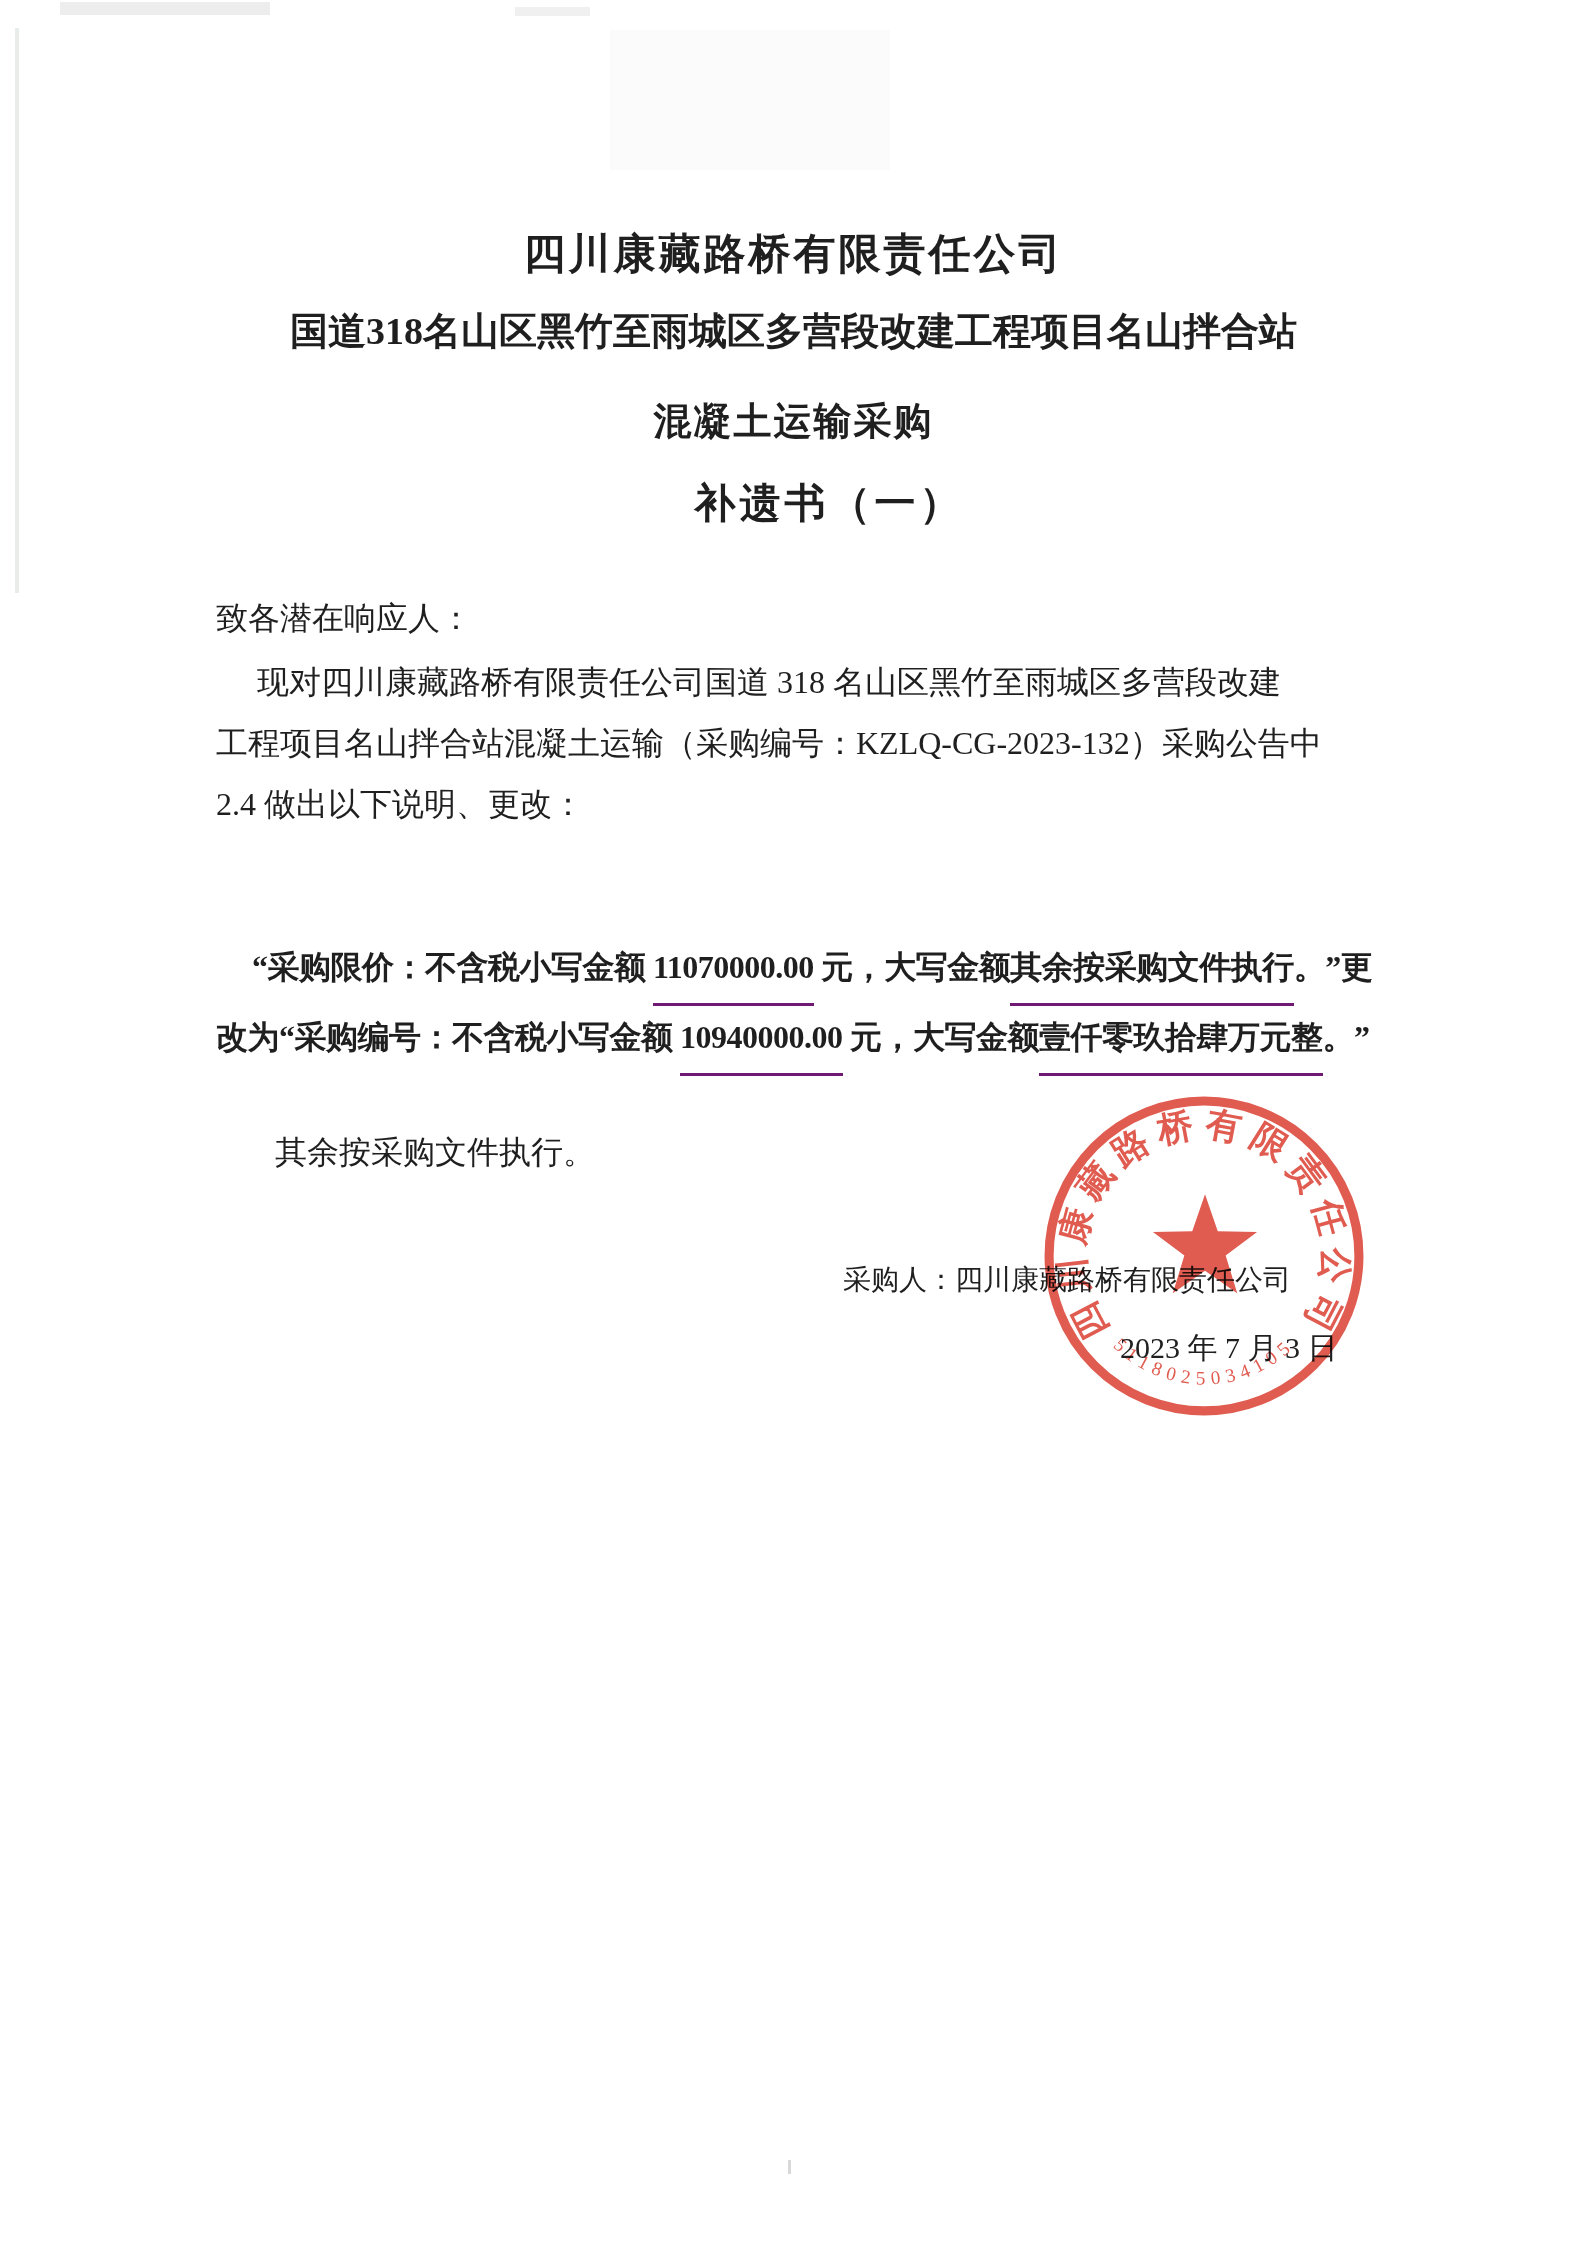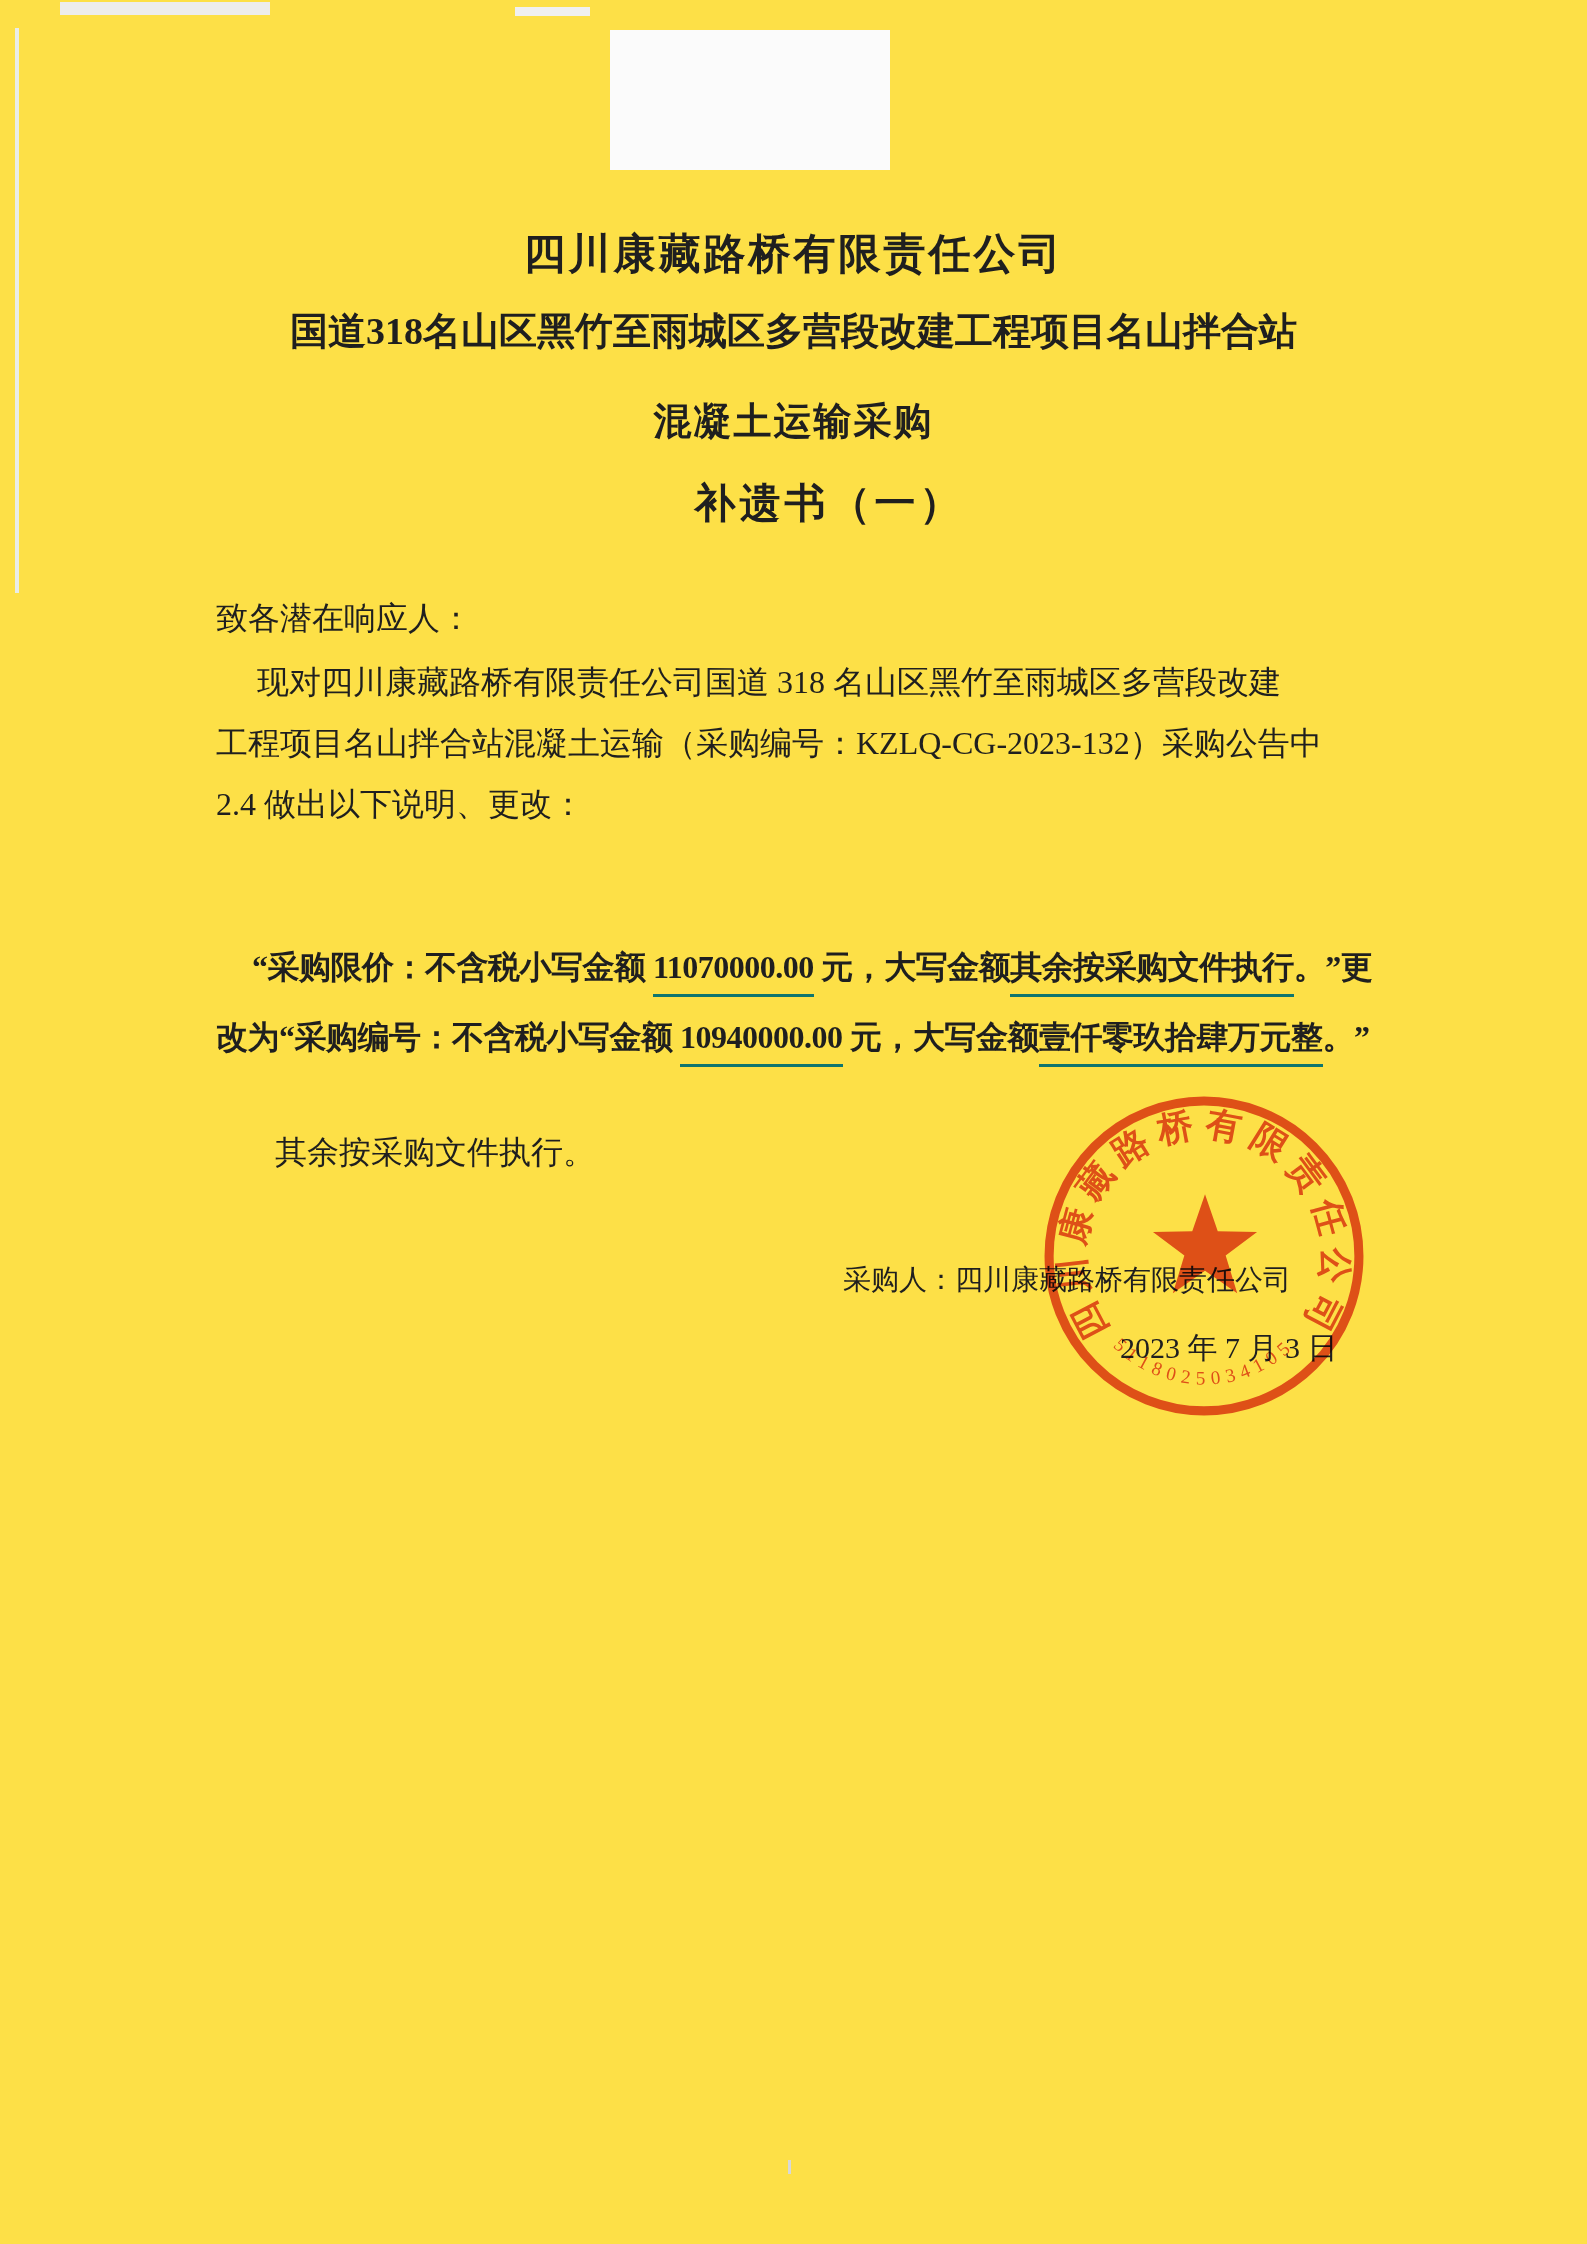--- a/index.html
+++ b/index.html
@@ -1,21 +1,21 @@
 <!DOCTYPE html>
 <html><head>
 <meta charset="utf-8">
 <style>
   html, body { margin: 0; padding: 0; background: #9a9a9a; }
   .page {
     position: relative;
     width: 1587px;
     height: 2244px;
     margin: 0 auto;
-    background: #fde047;
+    background: #ffffff;
     overflow: hidden;
     font-family: "Liberation Serif", "DejaVu Serif", serif;
     color: #1f1f1f;
   }
   
   .artifact { position: absolute; pointer-events: none; }
   .smudge-a { left: 60px;  top: 2px;  width: 210px; height: 13px; background: #ededed; }
   .smudge-b { left: 515px; top: 7px;  width: 75px;  height: 9px;  background: #f0f0f0; }
   .smudge-c { left: 610px; top: 30px; width: 280px; height: 140px; background: #fbfbfb; }
   .edge-line { left: 15px; top: 28px; width: 4px; height: 565px; background: #e9ede9; }
@@ -29,21 +29,21 @@
 
   .salutation { position: absolute; left: 216px; top: 597px; font-size: 32px; }
 
   .intro { position: absolute; left: 216px; top: 652px; width: 1130px; font-size: 32px; line-height: 61px; }
   .intro .line { white-space: nowrap; }
   .indent-a { text-indent: 41px; }
 
   .amend { position: absolute; left: 216px; top: 932px; width: 1235px; font-size: 32px; font-weight: 700; line-height: 70px; letter-spacing: -0.5px; }
   .amend .line { white-space: nowrap; }
   .indent-b { text-indent: 36px; }
-  .u { border-bottom: 3px solid #0f766e; padding-bottom: 9px; }
+  .u { border-bottom: 3px solid #701a75; padding-bottom: 18px; }
 
   .closing { position: absolute; left: 216px; top: 1131px; font-size: 32px; text-indent: 59px; }
 
   .buyer-line { position: absolute; left: 843px; top: 1261px; font-size: 28px; white-space: nowrap; }
   .date-line  { position: absolute; left: 1120px; top: 1328px; font-size: 30px; white-space: nowrap; }
 
   .stamp {
     position: absolute;
     left: 1042px; top: 1094px;
     width: 324px; height: 328px;

